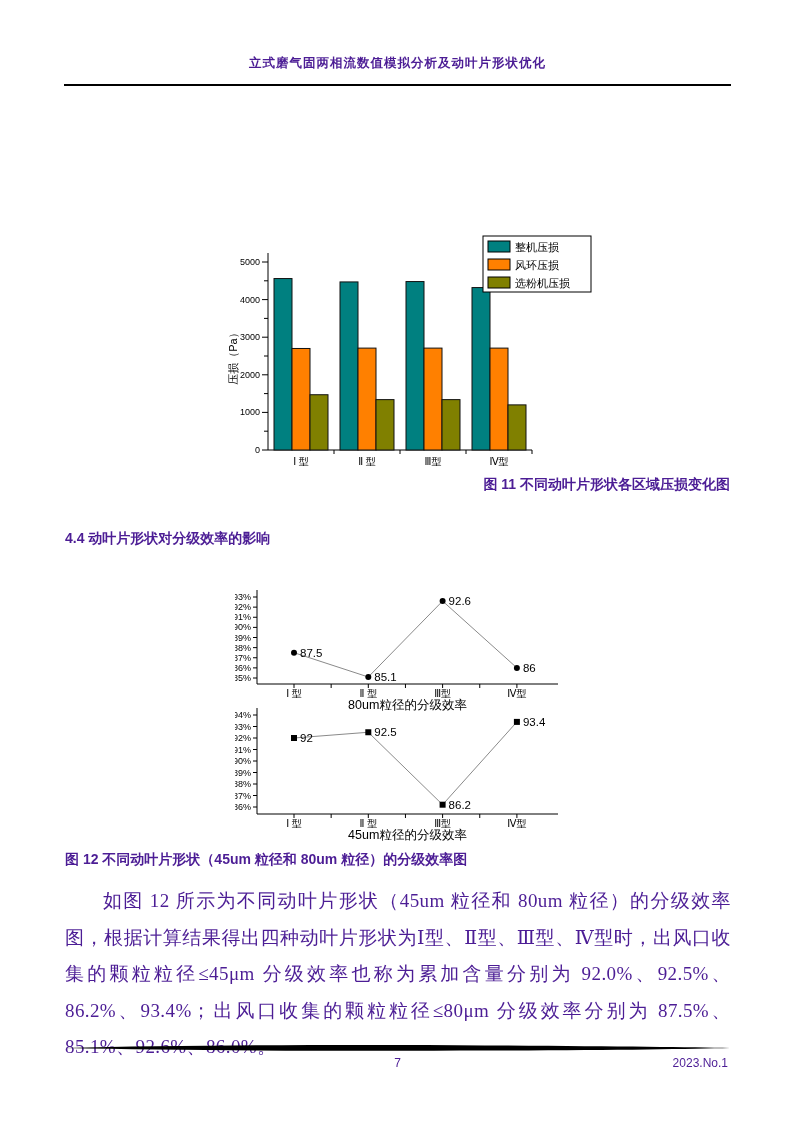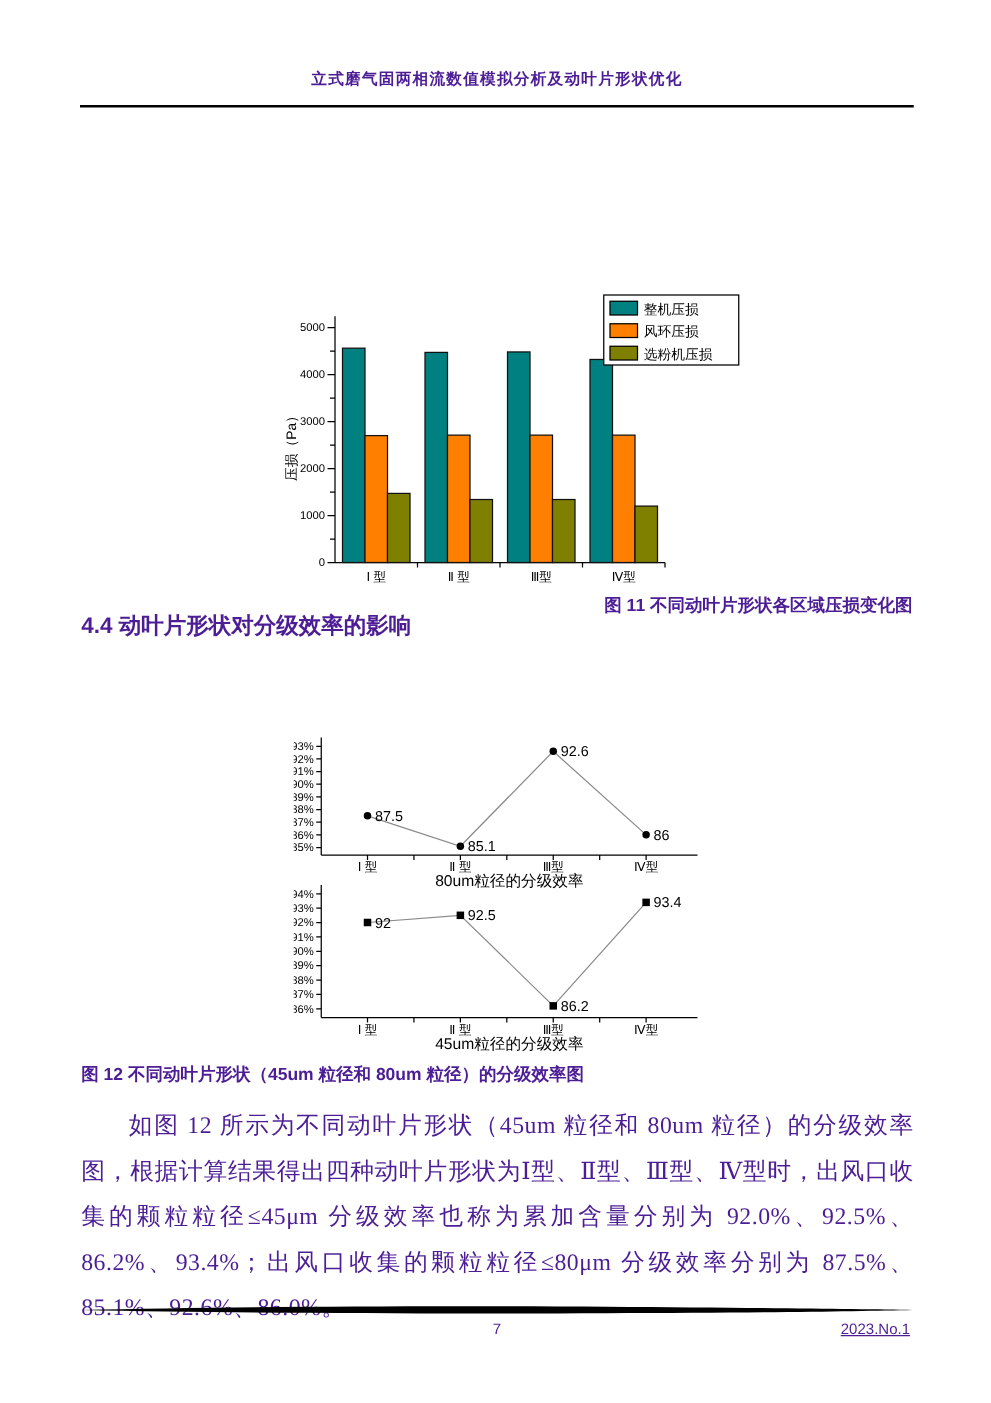--- a/index.html
+++ b/index.html
@@ -29,39 +29,39 @@
   }
   #para-intro{top:86px;}
   #para-results{top:883px;text-indent:2em;}
   #figure11{top:233px;left:225px;width:370px;height:245px;}
   #fig11-caption{
     top:476px;left:65px;width:665px;text-align:right;
     font-family:"Liberation Sans","DejaVu Sans",sans-serif;
     font-size:14px;font-weight:bold;
   }
   #section-heading{
-    top:488px;left:65px;width:665px;
+    top:530px;left:65px;width:665px;
     font-family:"Liberation Sans","DejaVu Sans",sans-serif;
-    font-size:18px;font-weight:bold;
+    font-size:14px;font-weight:bold;
   }
   #figure12-80{top:583px;left:235px;width:345px;height:130px;}
   #figure12-45{top:708px;left:235px;width:345px;height:140px;}
   #fig12-caption{
     top:851px;left:65px;width:665px;text-align:left;
     font-family:"Liberation Sans","DejaVu Sans",sans-serif;
     font-size:14px;font-weight:bold;
   }
   #footer-rule{top:1044px;left:65px;width:665px;height:8px;}
   #footer-page{
     top:1056px;left:65px;width:665px;text-align:center;
     font-family:"Liberation Sans","DejaVu Sans",sans-serif;font-size:12px;
   }
   #footer-issue{
     top:1056px;left:65px;width:663px;text-align:right;
-    font-family:"Liberation Sans","DejaVu Sans",sans-serif;font-size:12px;text-decoration:underline;
+    font-family:"Liberation Sans","DejaVu Sans",sans-serif;font-size:12px;
   }
   svg{font-family:"Liberation Sans","DejaVu Sans",sans-serif;}
   svg text{fill:#000;}
 </style>
 </head>
 <body>
 
 <div id="page">
 
   <div id="header-title" class="abs">立式磨气固两相流数值模拟分析及动叶片形状优化</div>

